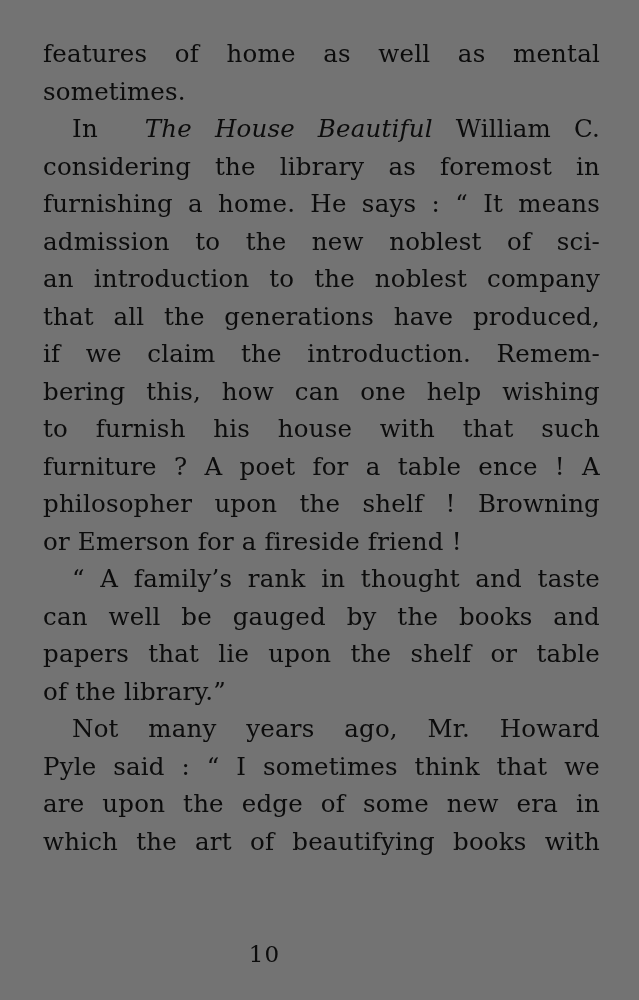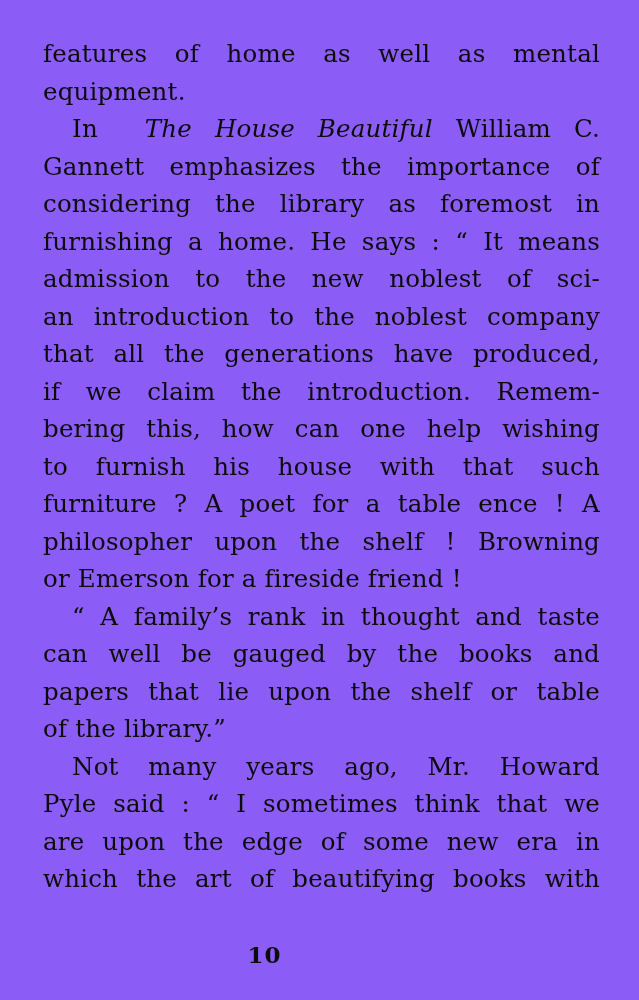--- a/index.html
+++ b/index.html
@@ -4,21 +4,21 @@
 <style>
   html, body {
     margin: 0;
     padding: 0;
     background: #ffffff;
   }
   .book-page {
     position: relative;
     width: 639px;
     height: 1000px;
-    background: #8b5cf6;
+    background: #737373;
     overflow: hidden;
     font-family: "DejaVu Serif", serif;
     color: #0c0c0c;
   }
   .text-block {
     position: absolute;
     left: 43px;
     top: 35px;
     width: 557px;
     font-size: 24.5px;
@@ -43,32 +43,31 @@
     margin-left: 24px;
   }
   .page-number {
     position: absolute;
     left: 0;
     top: 941px;
     width: 529px;
     text-align: center;
     font-size: 23px;
     letter-spacing: 1px;
-    font-weight: 700;
+    font-weight: 400;
   }
 </style>
 </head>
 <body>
 
 <div class="book-page">
   <div class="text-block">
       <div class="text-line"><span>features of home as well as mental</span></div>
-      <div class="text-line para-end"><span>equipment.</span></div>
+      <div class="text-line para-end"><span>sometimes.</span></div>
       <div class="text-line indent"><span>In </span><span class="italic">The House Beautiful</span><span> William C.</span></div>
-      <div class="text-line"><span>Gannett emphasizes the importance of</span></div>
       <div class="text-line"><span>considering the library as foremost in</span></div>
       <div class="text-line"><span>furnishing a home. He says : “ It means</span></div>
       <div class="text-line"><span>admission to the new noblest of sci-</span></div>
       <div class="text-line"><span>an introduction to the noblest company</span></div>
       <div class="text-line"><span>that all the generations have produced,</span></div>
       <div class="text-line"><span>if we claim the introduction. Remem-</span></div>
       <div class="text-line"><span>bering this, how can one help wishing</span></div>
       <div class="text-line"><span>to furnish his house with that such</span></div>
       <div class="text-line"><span>furniture ? A poet for a table ence ! A</span></div>
       <div class="text-line"><span>philosopher upon the shelf ! Browning</span></div>

